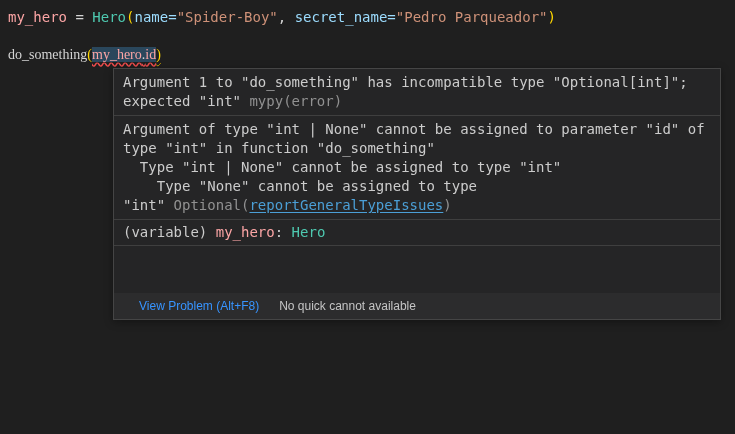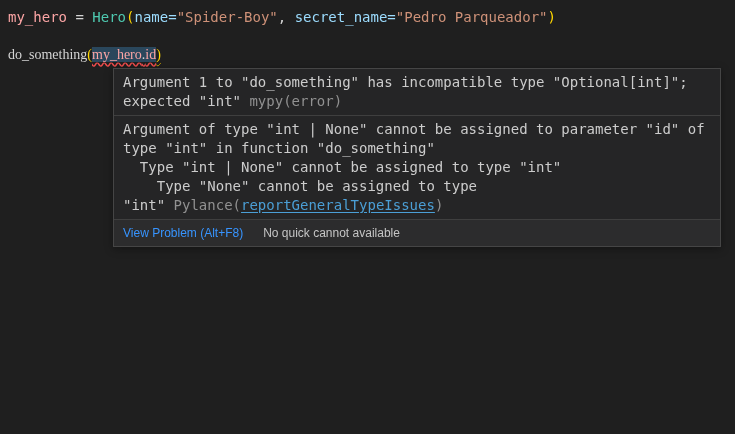--- a/index.html
+++ b/index.html
@@ -61,24 +61,25 @@
     border-bottom:1px solid #3f3f3f;
     font-size:14px;
     line-height:19px;
   }
   .hover-section .h-line{white-space:pre;}
   .hover-section-variable{padding:3px 9px;}
   .hover-statusbar{
     display:flex;
     align-items:center;
     background:#2c2c2d;
-    padding:4px 9px;
+    padding:4px 25px;
     font-family:"Liberation Sans","DejaVu Sans",sans-serif;
     font-size:12px;
     line-height:18px;
+    margin-top:47px;
   }
   .view-problem{
     color:#3794ff;
     cursor:pointer;
   }
   .no-fixes{
     color:#c5c5c5;
     margin-left:20px;
   }
 </style>
@@ -96,23 +97,26 @@
     <div class="hover-section">
       <div class="h-line"><span class="tok-hovertext">Argument 1 to "do_something" has incompatible type "Optional[int]";</span></div>
       <div class="h-line"><span class="tok-hovertext">expected "int" </span><span class="tok-dim">mypy(error)</span></div>
     </div>
 
     <div class="hover-section">
       <div class="h-line"><span class="tok-hovertext">Argument of type "int | None" cannot be assigned to parameter "id" of</span></div>
       <div class="h-line"><span class="tok-hovertext">type "int" in function "do_something"</span></div>
       <div class="h-line"><span class="tok-hovertext">  Type "int | None" cannot be assigned to type "int"</span></div>
       <div class="h-line"><span class="tok-hovertext">    Type "None" cannot be assigned to type</span></div>
-      <div class="h-line"><span class="tok-hovertext">"int" </span><span class="tok-dim">Pylance(</span><span class="tok-link">reportGeneralTypeIssues</span><span class="tok-dim">)</span></div>
+      <div class="h-line"><span class="tok-hovertext">"int" </span><span class="tok-dim">Optional(</span><span class="tok-link">reportGeneralTypeIssues</span><span class="tok-dim">)</span></div>
     </div>
 
+    <div class="hover-section hover-section-variable">
+      <div class="h-line"><span class="tok-hovertext">(variable) </span><span class="tok-var">my_hero</span><span class="tok-hovertext">: </span><span class="tok-class">Hero</span></div>
+    </div>
 
     <div class="hover-statusbar">
       <span class="view-problem">View Problem (Alt+F8)</span>
       <span class="no-fixes">No quick cannot available</span>
     </div>
 
   </div>
 </div>
 
 </body></html>

